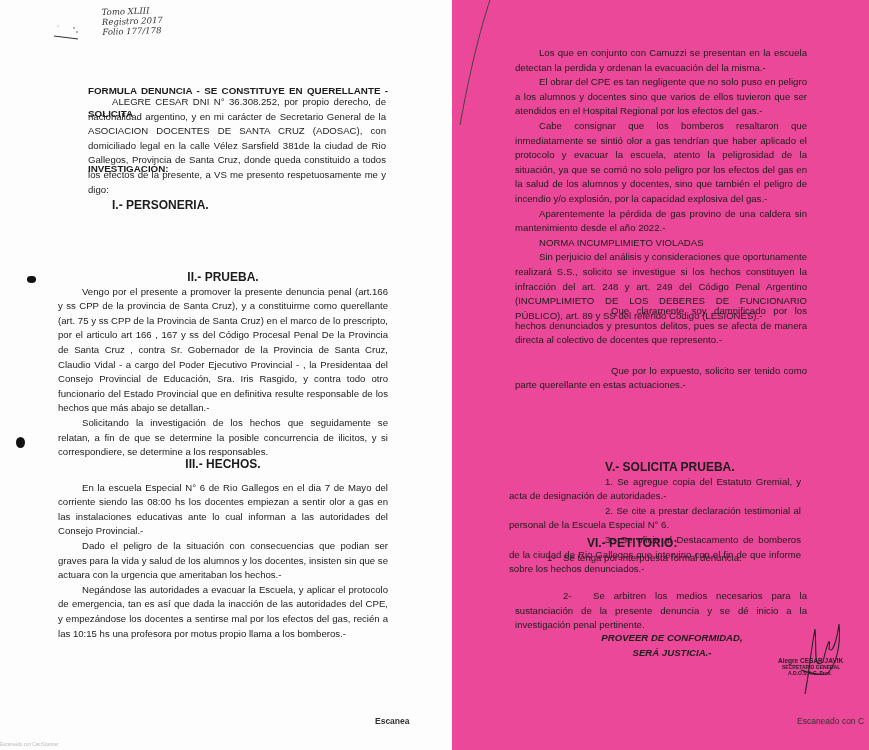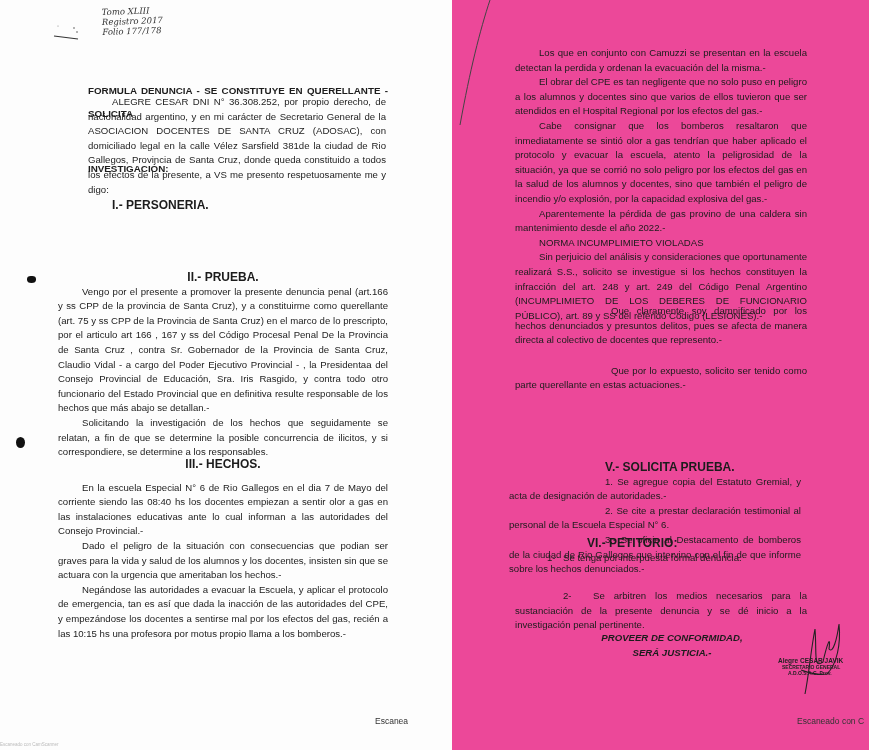--- a/index.html
+++ b/index.html
@@ -63,26 +63,26 @@
   <div class="txt" style="left:58px; top:270px; width:330px;">
     <p class="heading center">II.- PRUEBA.</p>
     <p class="ind">Vengo por el presente a promover la presente denuncia penal (art.166 y ss CPP de la provincia de Santa Cruz), y a constituirme como querellante (art. 75 y ss CPP de la Provincia de Santa Cruz) en el marco de lo prescripto, por el articulo art 166 , 167 y ss del Código Procesal Penal De la Provincia de Santa Cruz , contra Sr. Gobernador de la Provincia de Santa Cruz, Claudio Vidal - a cargo del  Poder Ejecutivo Provincial - , la   Presidentaa del Consejo Provincial de Educación, Sra. Iris Rasgido, y contra todo otro funcionario del Estado Provincial que en definitiva resulte responsable de los hechos que más abajo se detallan.-</p>
     <p class="ind">Solicitando la investigación de los hechos que seguidamente se relatan, a fin de que se determine la posible concurrencia de ilicitos, y si correspondiere, se determine a los responsables.</p>
   </div>
 
   <div class="hole" style="left:16px; top:437px; width:9px; height:11px;"></div>
 
   <div class="txt" style="left:58px; top:457px; width:330px;">
     <p class="heading center" style="margin-bottom:9px;">III.- HECHOS.</p>
-    <p class="ind">En la escuela Especial N° 6 de Rio Gallegos en el dia 7 de Mayo del corriente siendo las 08:40 hs los docentes empiezan a sentir olor a gas en las instalaciones educativas ante lo cual informan a las autoridades del Consejo Provincial.-</p>
+    <p class="ind">En la escuela Especial N° 6 de Rio Gallegos en el dia 7 de Mayo del corriente siendo las 08:00 hs los docentes empiezan a sentir olor a gas en las instalaciones educativas ante lo cual informan a las autoridades del Consejo Provincial.-</p>
     <p class="ind">Dado el peligro de la situación con consecuencias que podian ser graves para la vida y salud de los alumnos y los docentes, insisten sin que se actuara con la urgencia que ameritaban los hechos.-</p>
     <p class="ind">Negándose las autoridades a evacuar la Escuela, y aplicar el protocolo de emergencia, tan es así que dada la inacción de las autoridades del CPE, y empezándose los docentes a sentirse mal por los efectos del gas,  recién a las 10:15 hs una profesora por motus propio llama a los bomberos.-</p>
   </div>
 
-  <div class="footer" style="left:375px; top:716px;">Escanea</div>
+  <div class="footer" style="left:375px; top:716px;font-weight:bold;">Escanea</div>
   <div class="tiny" style="left:0px; top:742px;">Escaneado con CamScanner</div>
 </div>
 
 <div class="page page-right">
 
   <svg style="position:absolute; left:0; top:0;" width="40" height="130">
     <path d="M38 0 C 28 30, 18 70, 8 125" stroke="#444" stroke-width="1" fill="none"></path>
   </svg>
 
   <div class="txt" style="left:63px; top:46px; width:292px;">

